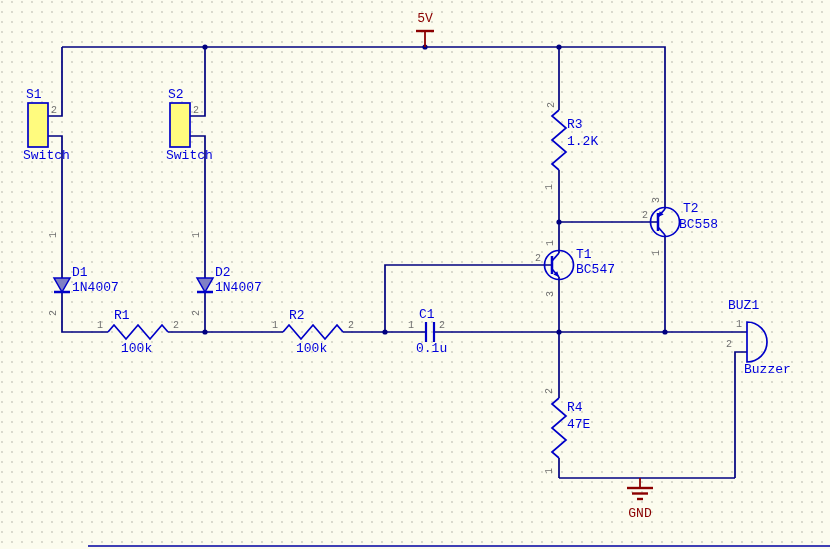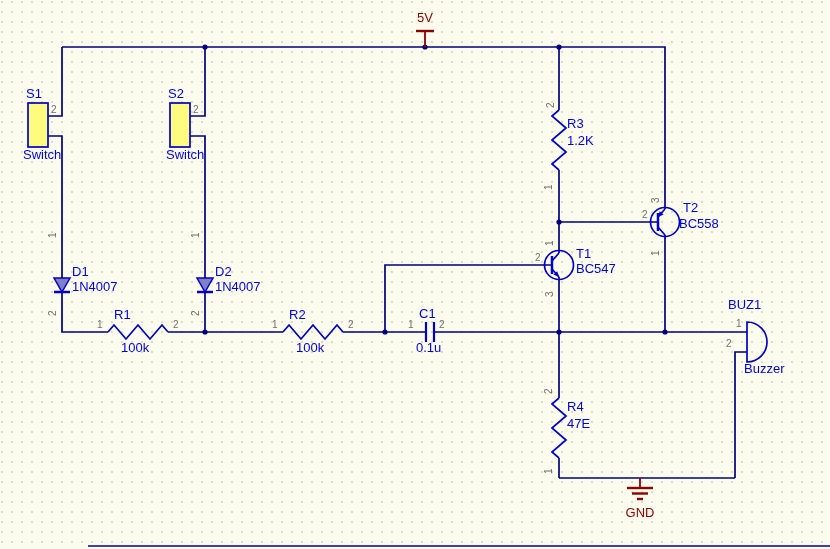--- a/index.html
+++ b/index.html
@@ -1,21 +1,21 @@
 <!DOCTYPE html>
 <html><head>
 <meta charset="utf-8">
 <style>
   html,body { margin:0; padding:0; }
   .stage {
     position:relative;
     width:830px; height:549px;
     background:#FCFCEE;
     overflow:hidden;
-    font-family:Liberation Sans, sans-serif;
+    font-family:Liberation Mono, monospace;
   }
   svg { display:block; }
   .wire   { stroke:#000080; stroke-width:1.7; fill:none; }
   .pwrwire{ stroke:#8B0000; stroke-width:1.8; fill:none; }
   .pwrbar { stroke:#8B0000; stroke-width:2.4; fill:none; }
   .comp   { stroke:#0000C8; stroke-width:1.7; fill:none; }
   .bar    { stroke:#0000C8; stroke-width:2.5; fill:none; }
   .plate  { stroke:#0000C8; stroke-width:2.2; fill:none; }
   .arrow  { fill:#0000C8; stroke:none; }
   .dot    { fill:#000080; stroke:none; }

